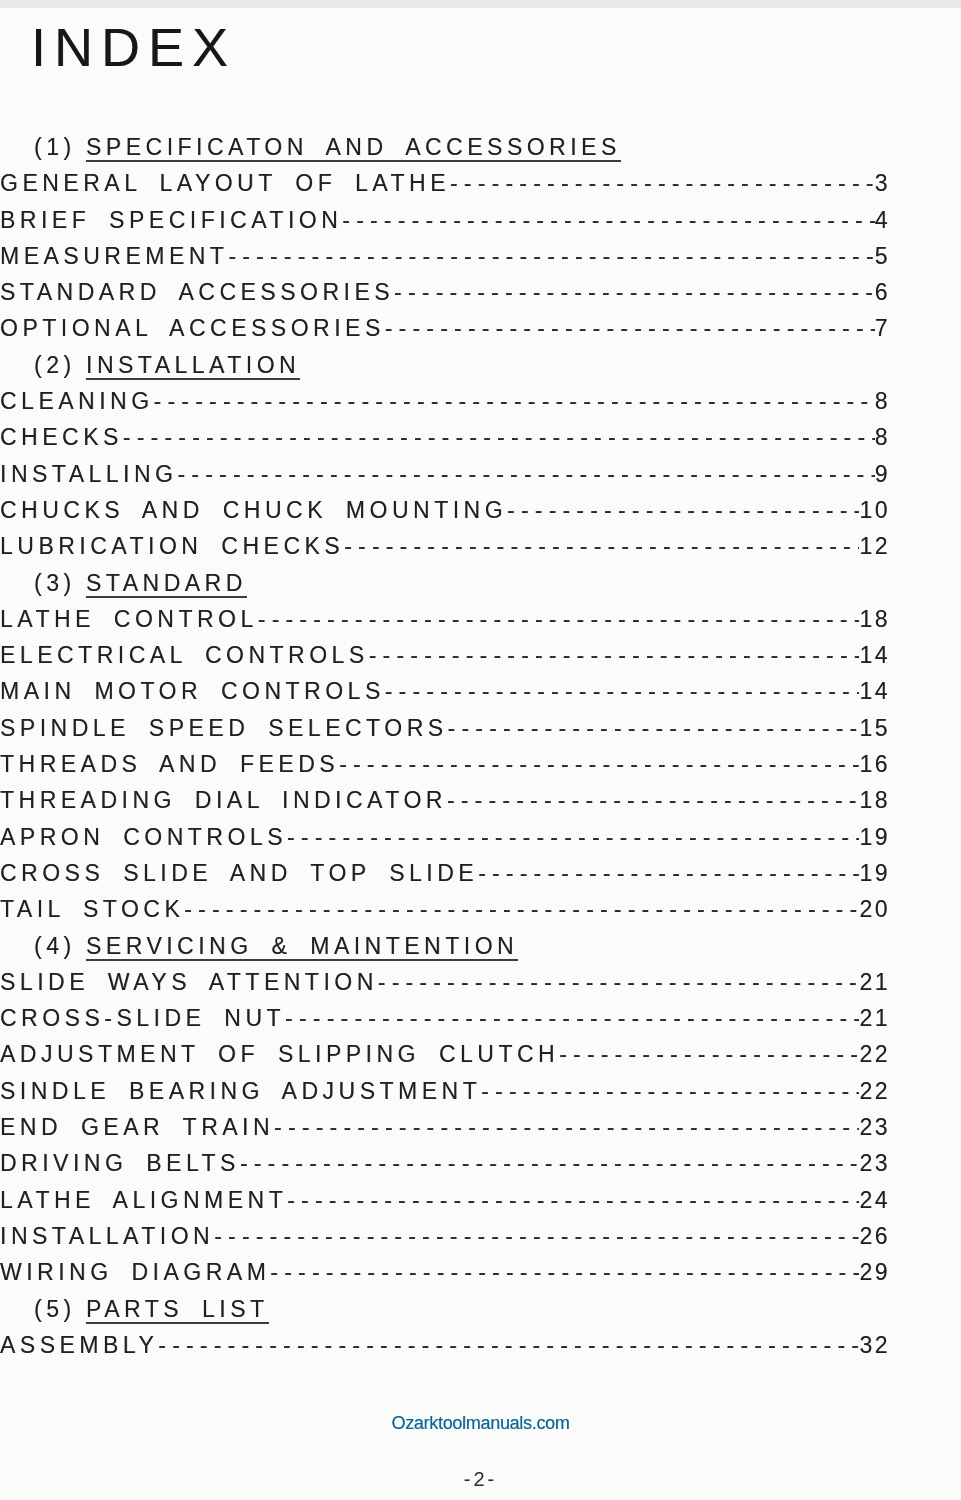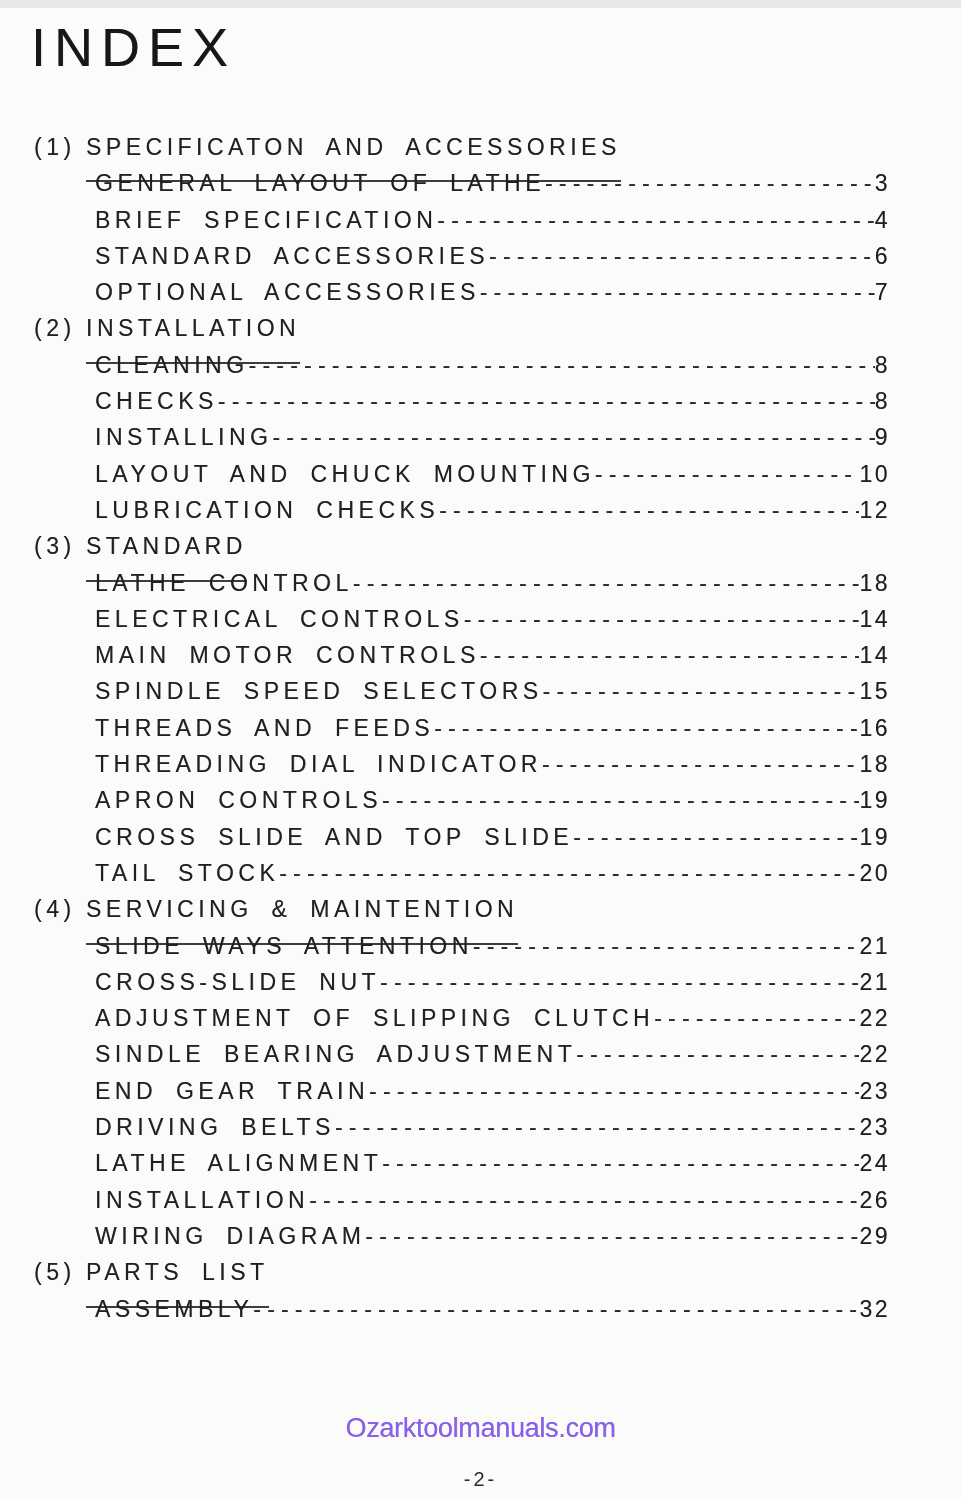--- a/index.html
+++ b/index.html
@@ -20,38 +20,38 @@
   }
   .toc{position:absolute;left:0;top:121px;width:961px;}
   .row{
     display:flex;align-items:baseline;
     height:36.3px;line-height:36.3px;
     font-size:23px;letter-spacing:4.5px;word-spacing:8px;
     white-space:nowrap;
     text-shadow:0.3px 0.3px 0.4px rgba(30,30,30,.4);
   }
   .section-row{padding-left:34px;padding-right:71px;}
-  .entry-row{padding-left:95px;padding-right:71px;}
+  .entry-row{padding-right:71px;}
   .marker{flex:none;width:52px;}
   .section-title{
     line-height:1.15;
-    padding-bottom:20px;
+    padding-bottom:0;
     border-bottom:2.5px solid #3d3d3d;
     text-align:right;
   }
   .label{flex:none;}
   .leader{flex:1 1 auto;overflow:hidden;color:#282828;}
   .leader::before{
     content:"--------------------------------------------------------------------------------";
     letter-spacing:6.2px;
   }
   .pagenum{flex:none;letter-spacing:2.5px;text-align:right;}
   .watermark{
     position:absolute;top:1405px;left:0;width:100%;
-    text-align:center;font-size:27px;color:#8b5cf6;
+    text-align:center;font-size:18px;color:#0369a1;
     letter-spacing:-0.3px;
     text-shadow:0.3px 0.3px 0.4px rgba(30,30,30,.4);
   }
   .footer-page{
     position:absolute;top:1460px;left:0;width:100%;
     text-align:center;font-size:20px;color:#2c2c2c;
     letter-spacing:3px;
   }
 </style>
 </head>
@@ -68,20 +68,25 @@
         <span class="label">GENERAL LAYOUT OF LATHE</span>
         <span class="leader"></span>
         <span class="pagenum">3</span>
       </div>
       <div class="row entry-row">
         <span class="label">BRIEF SPECIFICATION</span>
         <span class="leader"></span>
         <span class="pagenum">4</span>
       </div>
       <div class="row entry-row">
+        <span class="label">MEASUREMENT</span>
+        <span class="leader"></span>
+        <span class="pagenum">5</span>
+      </div>
+      <div class="row entry-row">
         <span class="label">STANDARD ACCESSORIES</span>
         <span class="leader"></span>
         <span class="pagenum">6</span>
       </div>
       <div class="row entry-row">
         <span class="label">OPTIONAL ACCESSORIES</span>
         <span class="leader"></span>
         <span class="pagenum">7</span>
       </div>
       <div class="row section-row">
@@ -97,21 +102,21 @@
         <span class="label">CHECKS</span>
         <span class="leader"></span>
         <span class="pagenum">8</span>
       </div>
       <div class="row entry-row">
         <span class="label">INSTALLING</span>
         <span class="leader"></span>
         <span class="pagenum">9</span>
       </div>
       <div class="row entry-row">
-        <span class="label">LAYOUT AND CHUCK MOUNTING</span>
+        <span class="label">CHUCKS AND CHUCK MOUNTING</span>
         <span class="leader"></span>
         <span class="pagenum">10</span>
       </div>
       <div class="row entry-row">
         <span class="label">LUBRICATION CHECKS</span>
         <span class="leader"></span>
         <span class="pagenum">12</span>
       </div>
       <div class="row section-row">
         <span class="marker">(3)</span>

